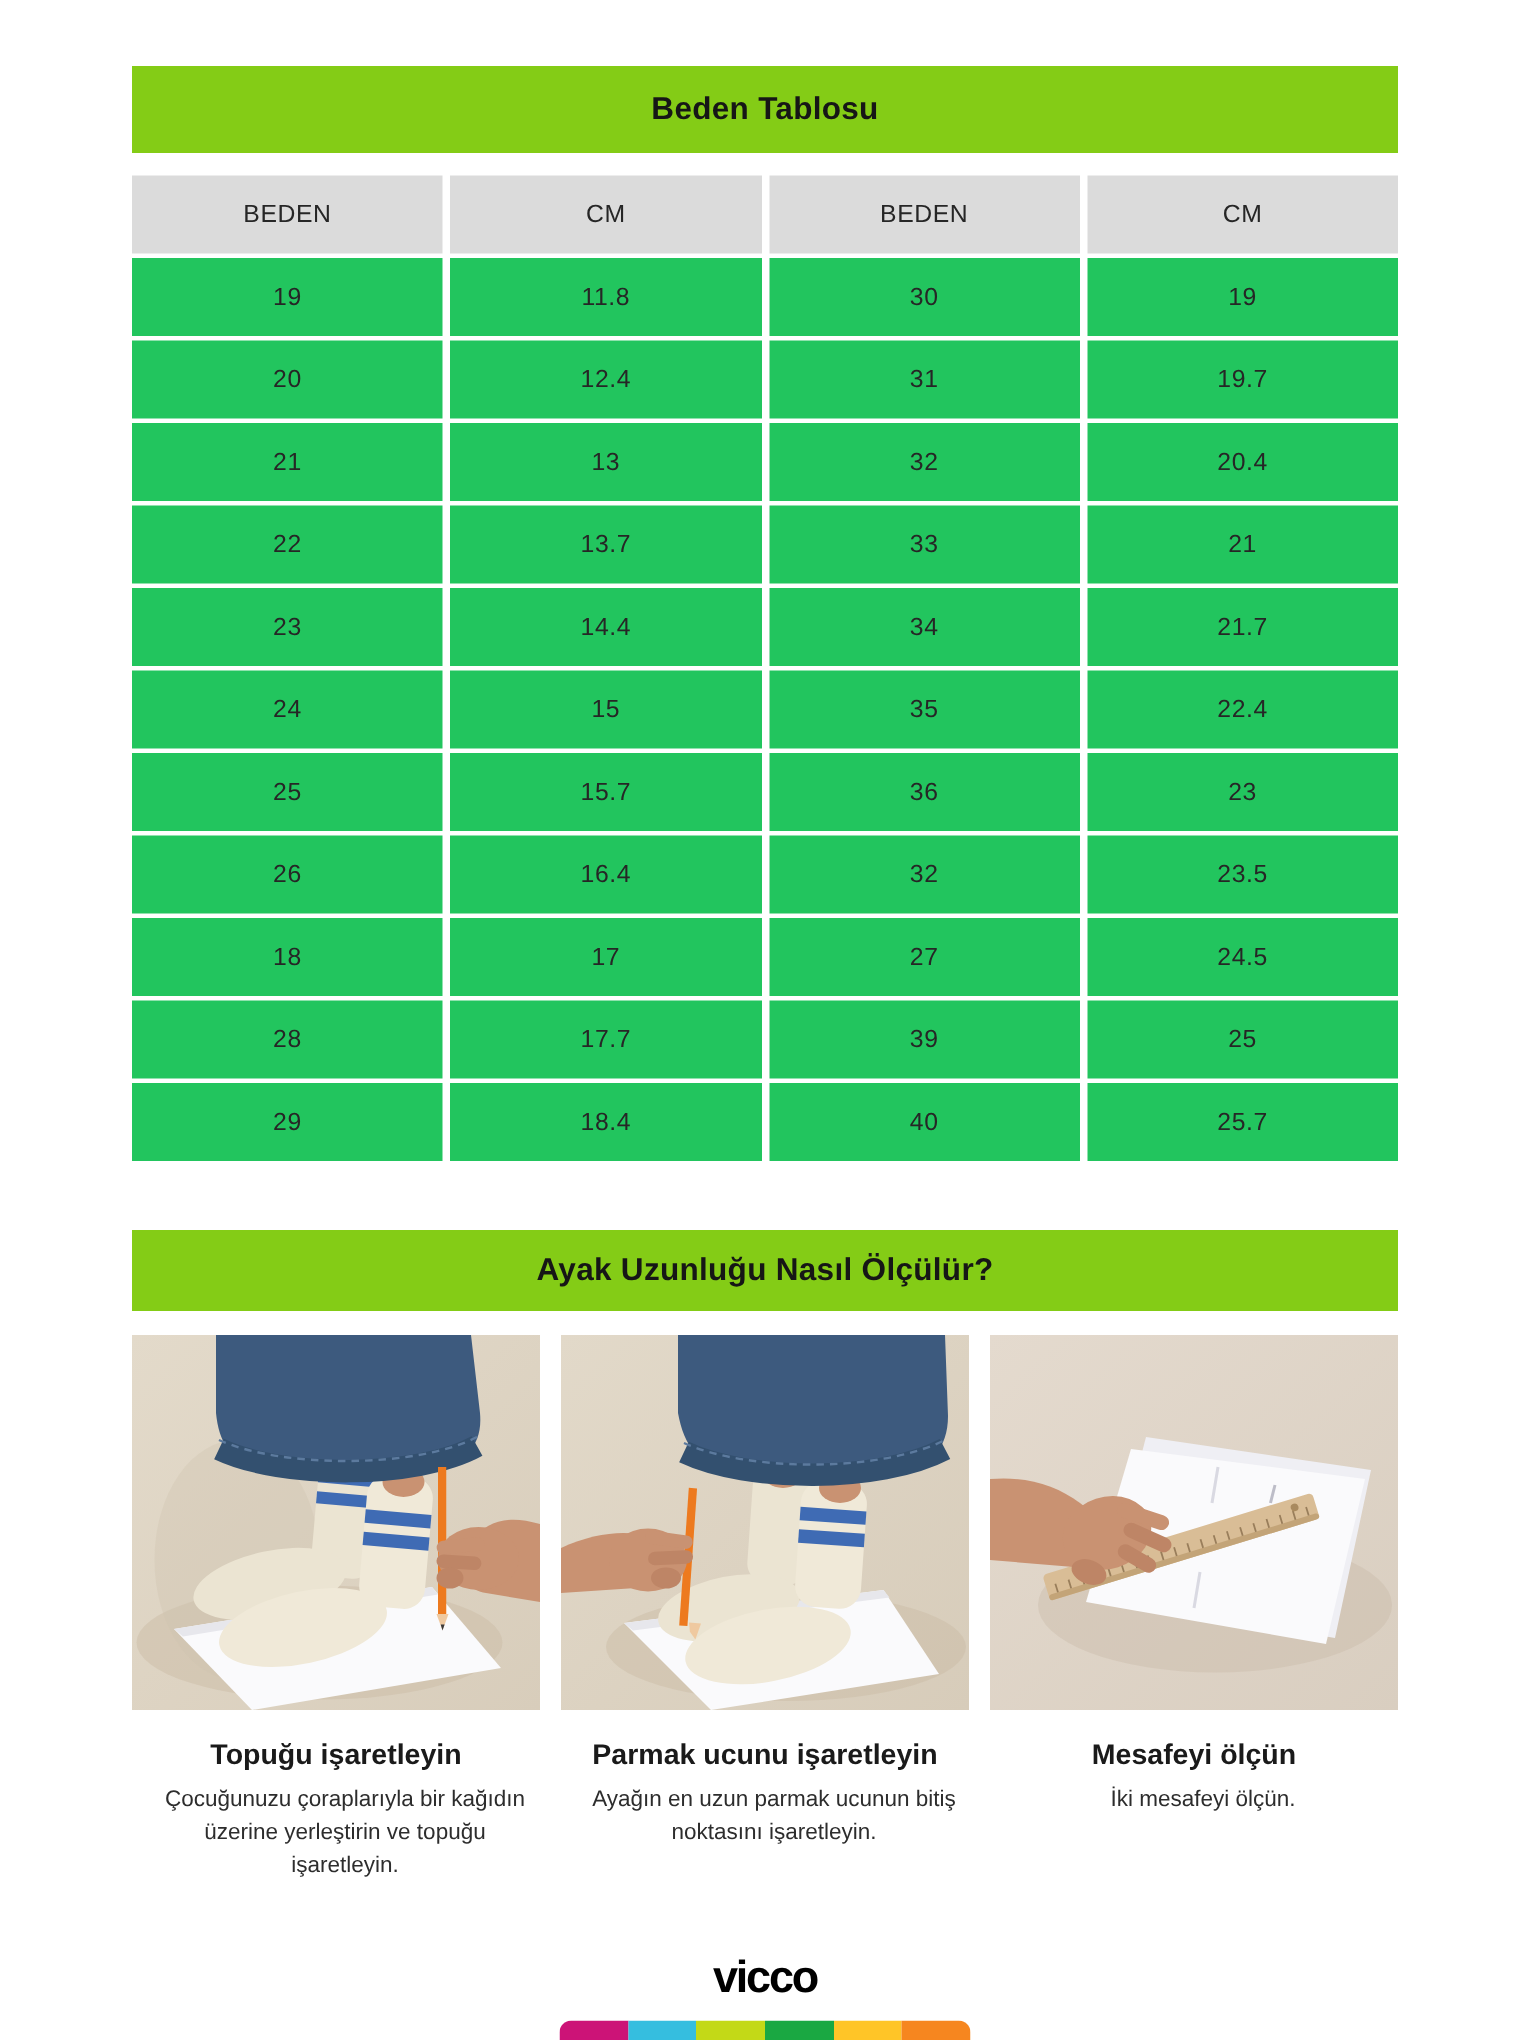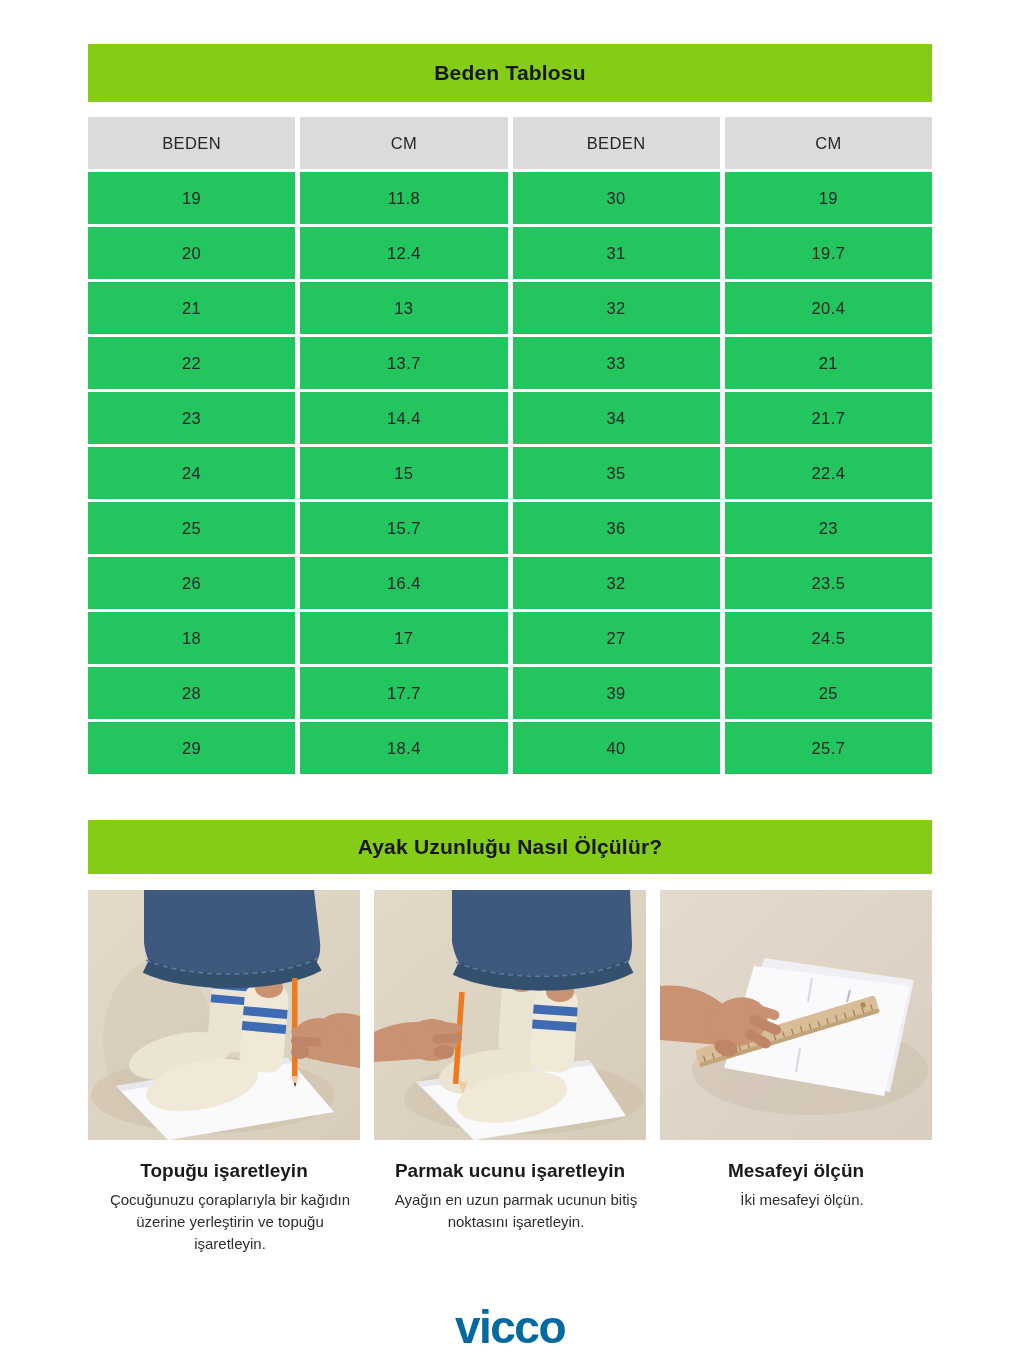--- a/index.html
+++ b/index.html
@@ -44,22 +44,22 @@
   }
   .step-desc {
     margin-top: 7px; text-align: center;
     font-size: 15px; line-height: 1.45; color: #2d2d2d;
     padding: 0 4px;
     margin-left: 12px;
   }
 
   .footer { margin-top: 50px; text-align: center; }
   .brand {
-    font-size: 46px; font-weight: bold; letter-spacing: -1.5px;
-    color: #0369a1; line-height: 1;
+    font-size: 30px; font-weight: bold; letter-spacing: -1.5px;
+    color: #000000; line-height: 1;
   }
   .rainbow {
     width: 274px; height: 24px;
     margin: 13px auto 0;
     border-radius: 8px; overflow: hidden;
     display: flex;
   }
   .rainbow span { flex: 1; height: 100%; }
 </style>
 </head>

